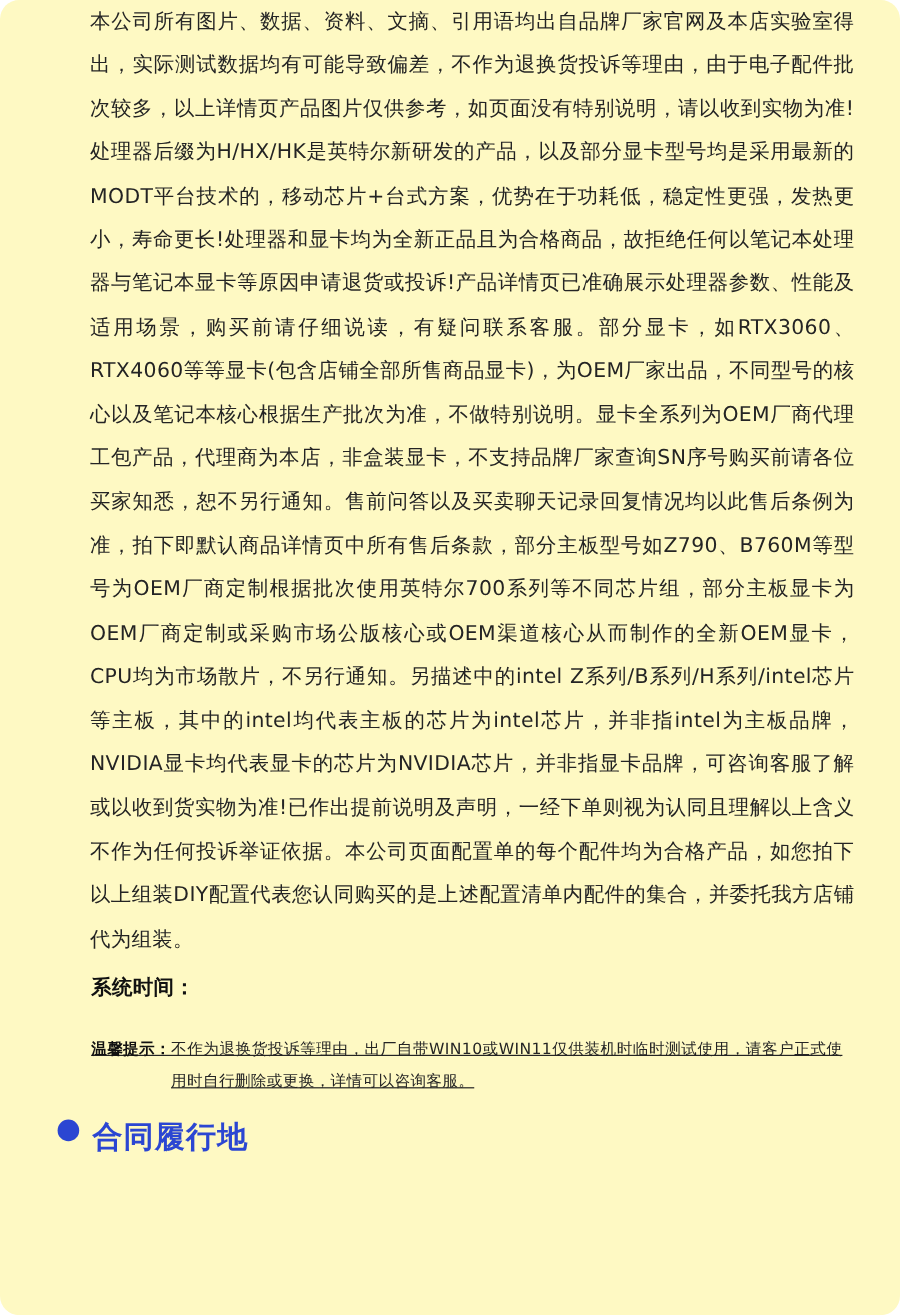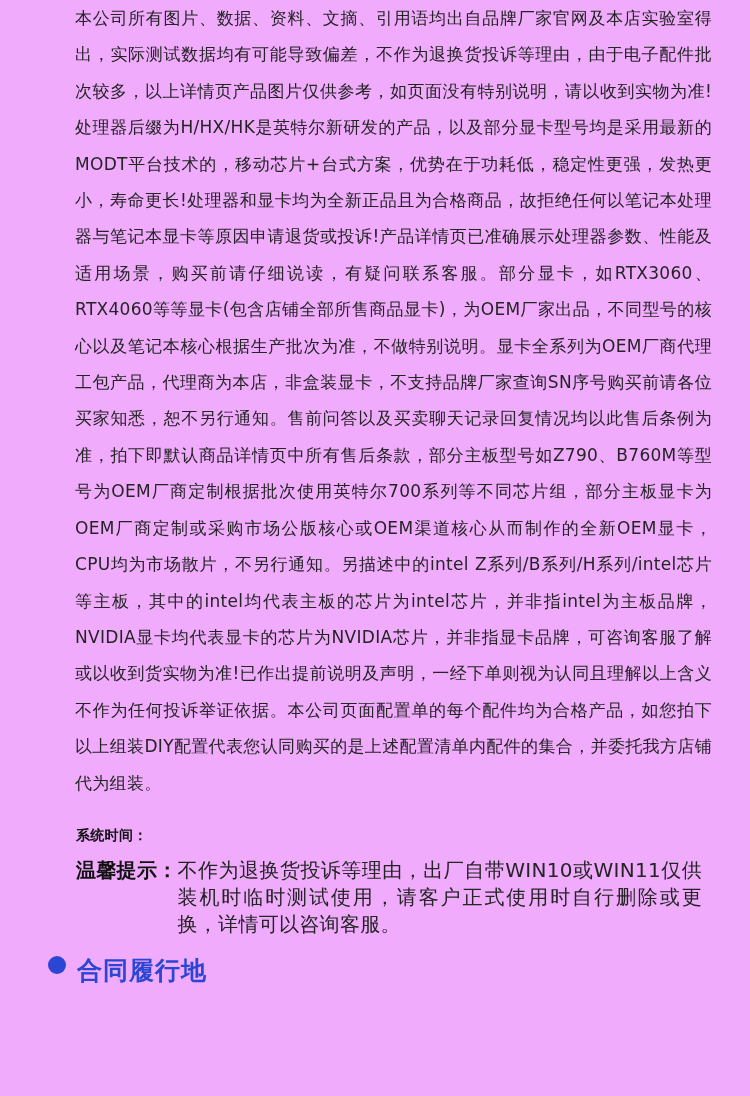--- a/index.html
+++ b/index.html
@@ -4,25 +4,26 @@
 <style>
   html, body {
     margin: 0;
     padding: 0;
     background: #ffffff;
   }
   .page {
     position: relative;
     width: 750px;
     height: 1096px;
-    background: #f0abfc;
+    background: #fef9c3;
     overflow: hidden;
     font-family: "DejaVu Sans", "Liberation Sans", sans-serif;
     color: #242424;
     box-sizing: border-box;
+    border-radius: 16px;
   }
   .disclaimer {
     margin: 0 38px 0 75px;
     padding-top: 0;
     font-size: 17px;
     line-height: 36.4px;
     text-align: justify;
     text-justify: inter-character;
     color: #242424;
     letter-spacing: 0.3px;
@@ -39,30 +40,31 @@
     color: #111111;
     white-space: nowrap;
   }
   .labeled-block .block-body {
     flex: 1 1 auto;
     text-align: justify;
     text-justify: inter-character;
     color: #242424;
   }
   .system-time-block {
-    margin-top: 16px;
-    font-size: 14px;
+    margin-top: 4px;
+    font-size: 17px;
     line-height: 36.4px;
     letter-spacing: 0.3px;
   }
   .warm-tip-block {
-    margin-top: 4px;
-    font-size: 20px;
+    margin-top: 20px;
+    font-size: 13px;
     line-height: 27px;
     letter-spacing: 0.3px;
+    text-decoration: underline;
   }
   .section-heading {
     display: flex;
     margin: 18px 40px 0 48px;
   }
   .bullet-dot {
     width: 18px;
     height: 18px;
     border-radius: 50%;
     background: #2b46d2;

